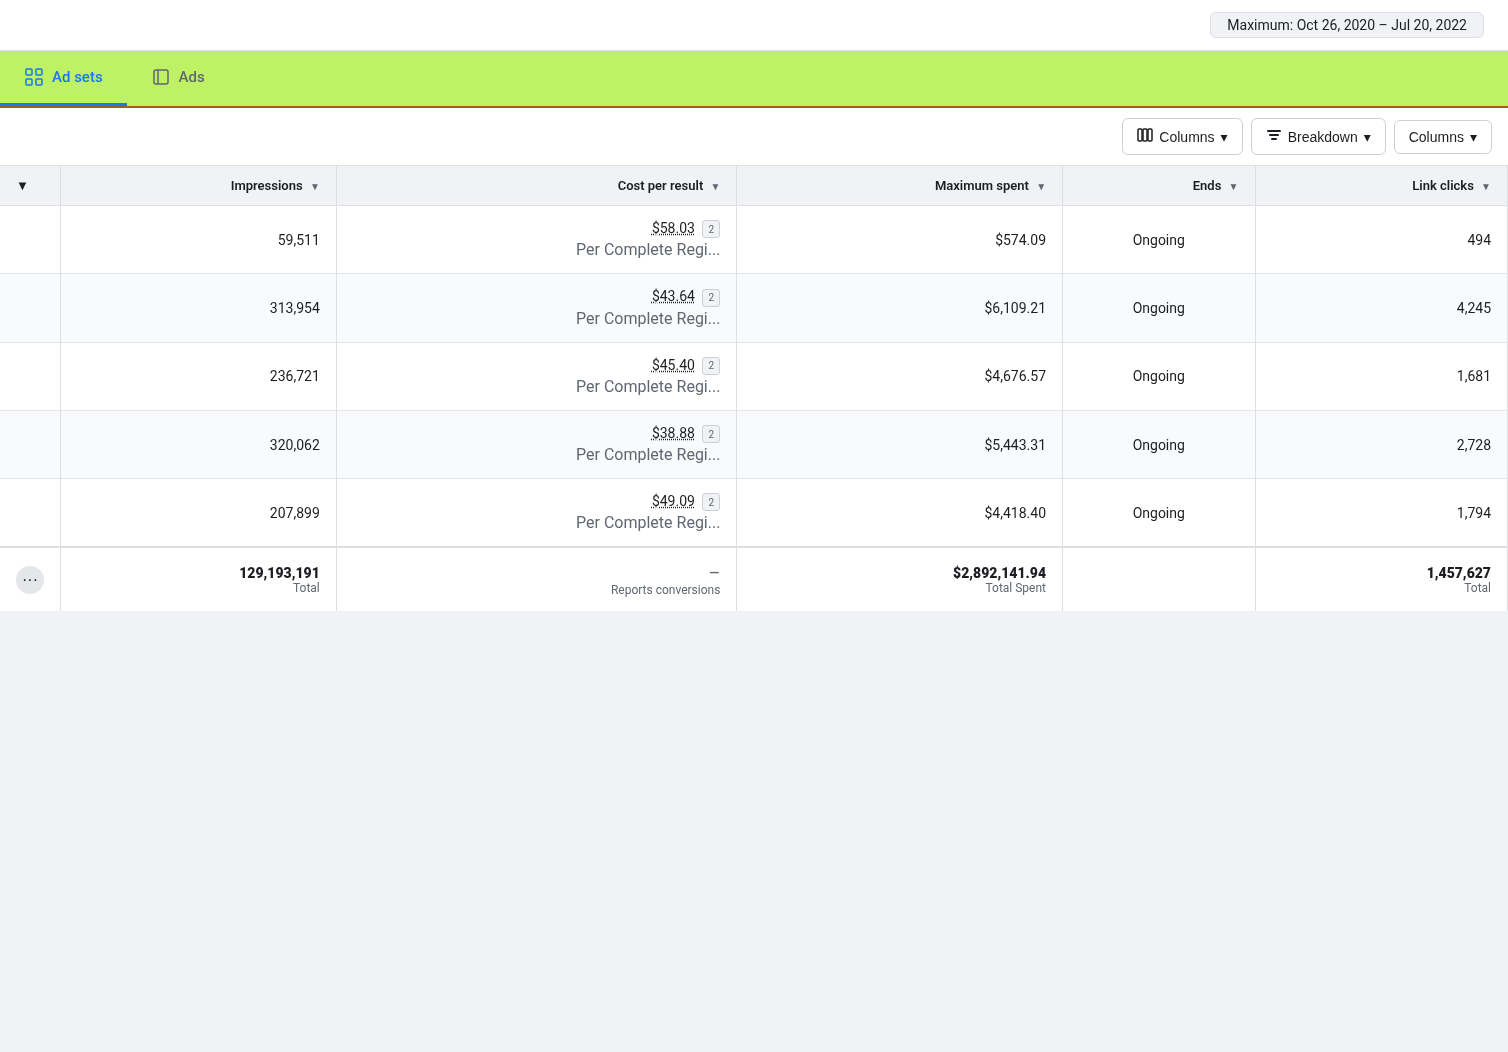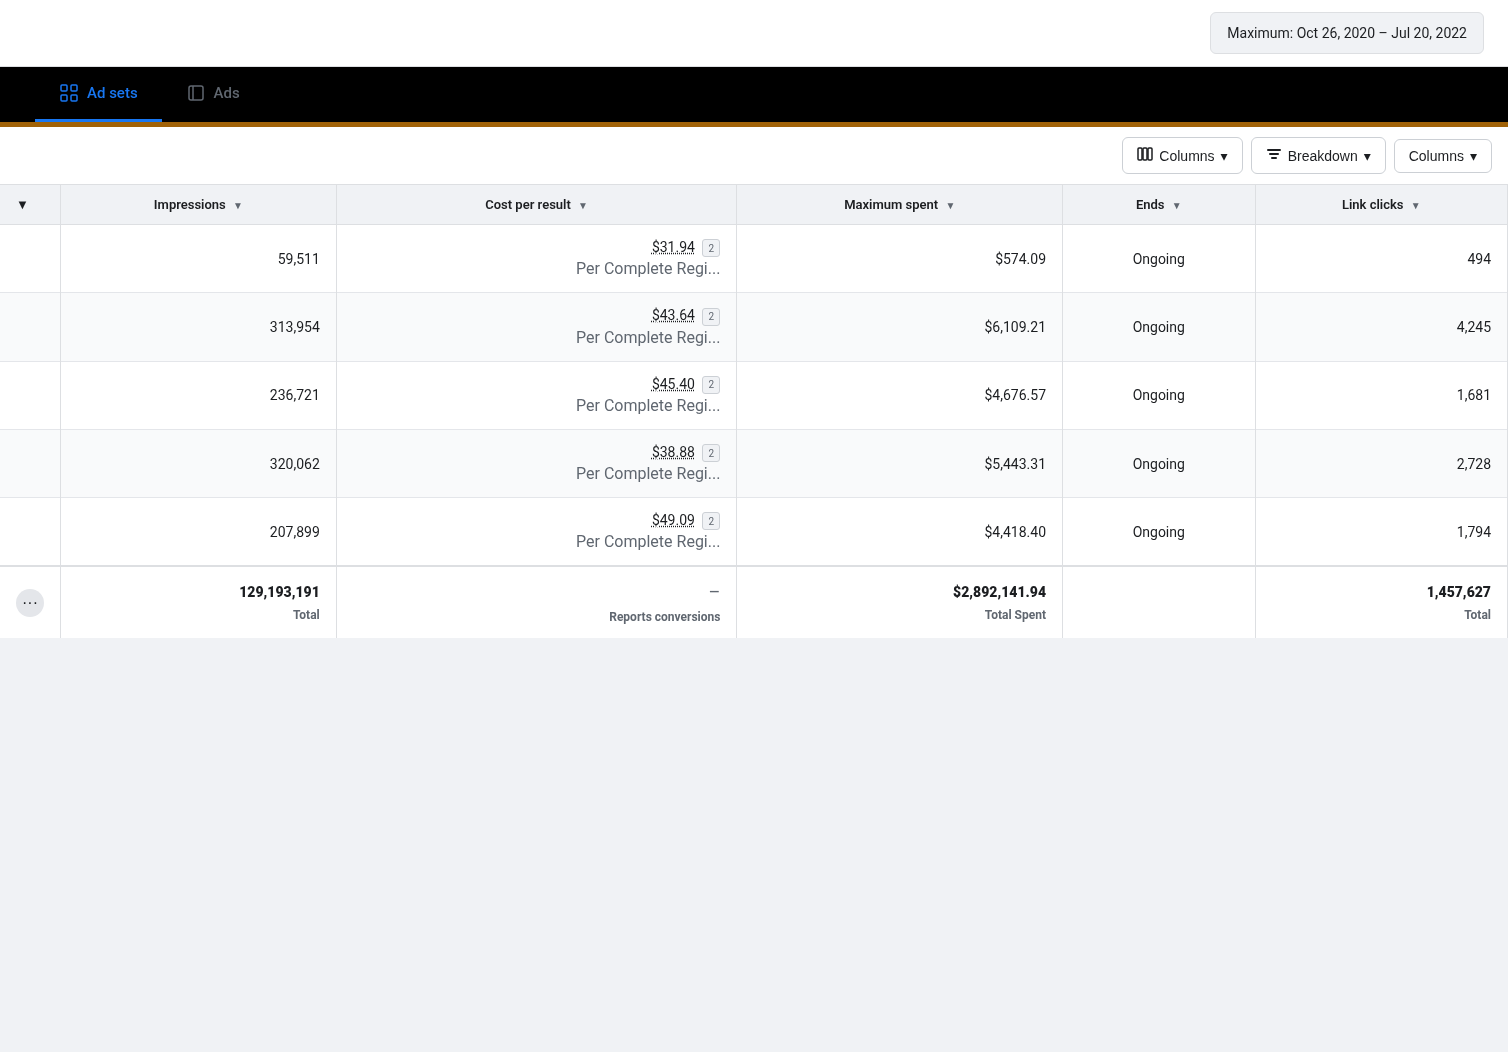--- a/index.html
+++ b/index.html
@@ -16,30 +16,29 @@
       display: flex;
       justify-content: flex-end;
       align-items: center;
       border-bottom: 1px solid #dddfe2;
     }
 
     .date-range {
       background: #f0f2f5;
       border: 1px solid #dddfe2;
       border-radius: 6px;
-      padding: 12px 16px;
+      padding: 4px 16px;
       font-size: 14px;
       color: #1c1e21;
     }
 
     .tabs-row {
-      background: #000000;
-      display: flex;
-      border-bottom: 5px solid #a16207;
-      padding-left: 35px;
+      background: #bef264;
+      display: flex;
+      border-bottom: 2px solid #a16207;
     }
 
     .tab {
       padding: 16px 24px;
       display: flex;
       align-items: center;
       gap: 8px;
       font-size: 15px;
       font-weight: 500;
       color: #606770;
@@ -95,20 +94,21 @@
       border-collapse: collapse;
     }
 
     thead tr {
       background: #f0f2f5;
       border-bottom: 1px solid #dddfe2;
     }
 
     th {
       padding: 12px 16px;
+      text-align: right;
       font-size: 13px;
       font-weight: 600;
       color: #1c1e21;
       white-space: nowrap;
       border-right: 1px solid #dddfe2;
     }
 
     th:first-child {
       text-align: left;
       width: 60px;
@@ -181,23 +181,23 @@
     }
 
     tfoot td {
       font-weight: 700;
       font-size: 14px;
     }
 
     .total-label {
       font-size: 12px;
       color: #606770;
-      font-weight: 700;
+      font-weight: 400;
       display: block;
-      margin-top: 8px;
+      margin-top: 0;
     }
 
     .ellipsis-btn {
       background: #e4e6ea;
       border: none;
       border-radius: 50%;
       width: 28px;
       height: 28px;
       cursor: pointer;
       display: flex;
@@ -306,21 +306,21 @@
         </th>
       </tr>
     </thead>
     <tbody id="table-body">
     <tr>
           <td></td>
           <td>59,511</td>
           <td>
       <div class="cost-cell">
         <div>
-          <span class="cost-main">$31.94</span>
+          <span class="cost-main">$58.03</span>
           <span class="badge">2</span>
         </div>
         <span class="cost-label">Per Complete Regi...</span>
       </div>
     </td>
           <td>$574.09</td>
           <td style="text-align: center;">Ongoing</td>
           <td>494</td>
         </tr>
         <tr>

